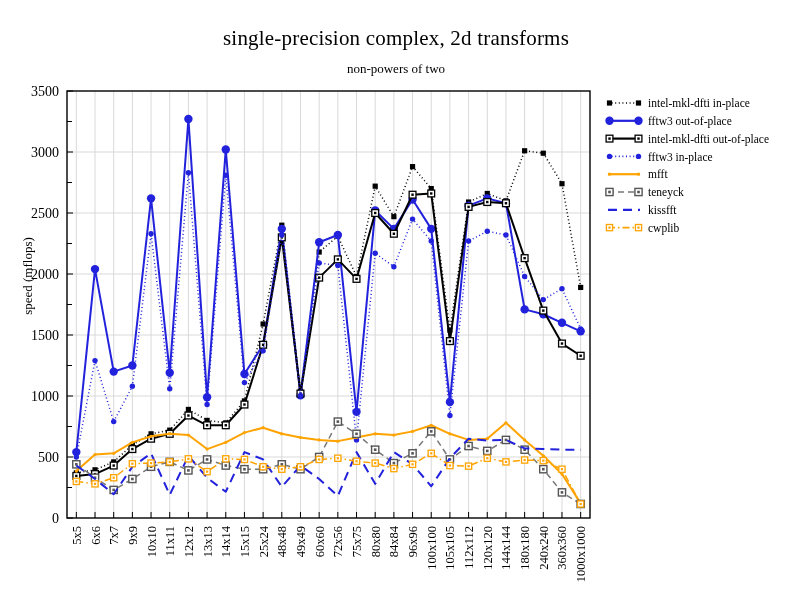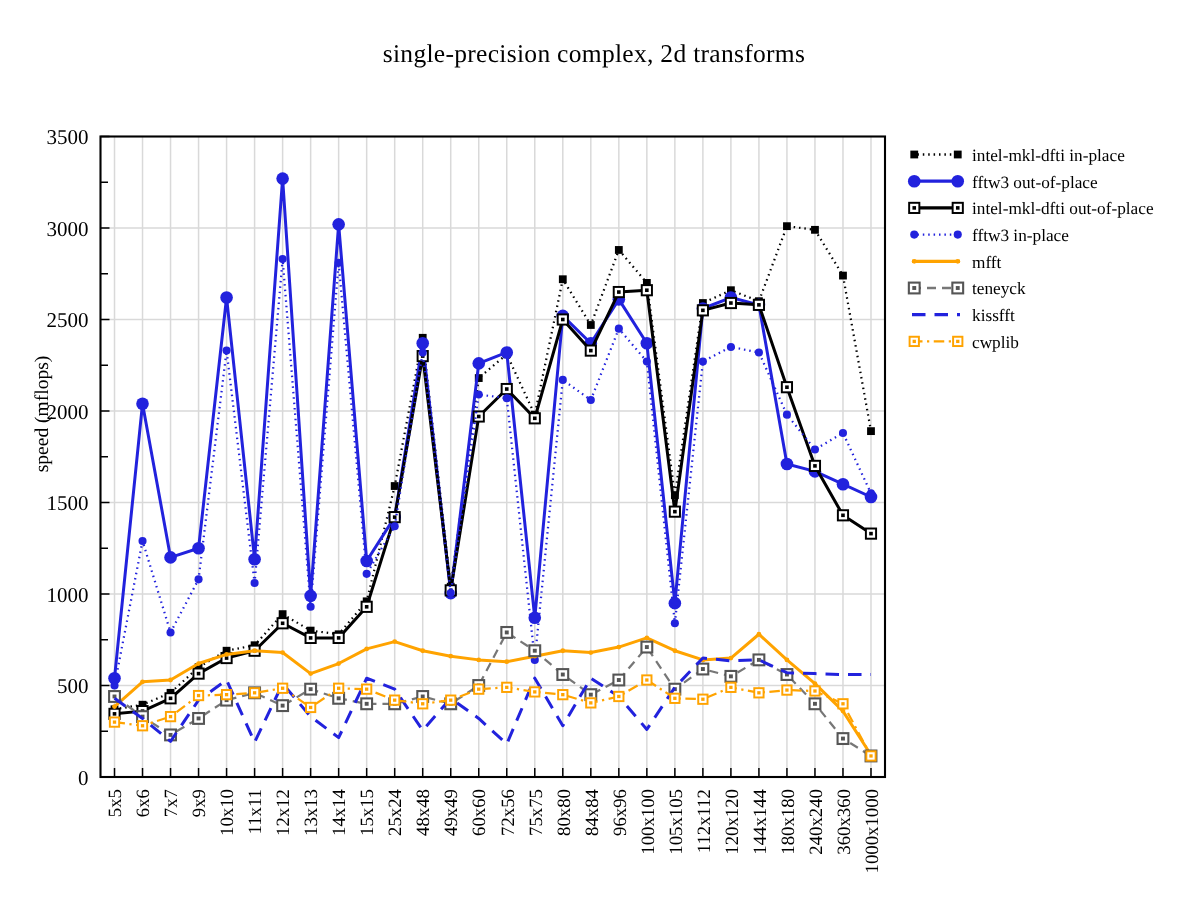--- a/index.html
+++ b/index.html
@@ -5,21 +5,21 @@
   html,body{margin:0;padding:0;}
   body{
     width:792px;height:612px;background:#ffffff;
     font-family:"Liberation Serif",serif;color:#000;
     overflow:hidden;position:relative;
   }
   #chart-root{position:absolute;inset:0;}
   .ttl{
     position:absolute;left:0;right:0;text-align:center;
   }
-  #chart-title{top:26px;font-size:17px;letter-spacing:.2px;}
+  #chart-title{top:26px;font-size:21px;letter-spacing:.2px;}
   #chart-subtitle{top:61px;font-size:13px;}
   #yaxis-title{
     position:absolute;left:-62px;top:268px;width:180px;text-align:center;
     transform:rotate(-90deg);transform-origin:center center;
     font-size:13px;
   }
   svg{position:absolute;left:0;top:0;}
   text{font-family:"Liberation Serif",serif;}
   .ytick{font-size:14px;text-anchor:end;}
   .xtick{font-size:12.5px;text-anchor:end;}
@@ -27,20 +27,21 @@
   .grid{stroke:#d9d9d9;stroke-width:1;}
   .frame{stroke:#000;stroke-width:1.4;fill:none;}
   .tickmark{stroke:#000;stroke-width:1;}
 </style>
 </head>
 <body>
 
 <div id="chart-root">
 
   <div class="ttl" id="chart-title">single-precision complex, 2d transforms</div>
+  <div class="ttl" id="chart-subtitle">non-powers of two</div>
   <div id="yaxis-title">speed (mflops)</div>
 
   <svg id="plot" width="792" height="612">
     <g id="gridlines">
         <line x1="67" x2="590" y1="457" y2="457" class="grid"></line>
         <line x1="67" x2="590" y1="396" y2="396" class="grid"></line>
         <line x1="67" x2="590" y1="335" y2="335" class="grid"></line>
         <line x1="67" x2="590" y1="274" y2="274" class="grid"></line>
         <line x1="67" x2="590" y1="213" y2="213" class="grid"></line>
         <line x1="67" x2="590" y1="152" y2="152" class="grid"></line>

